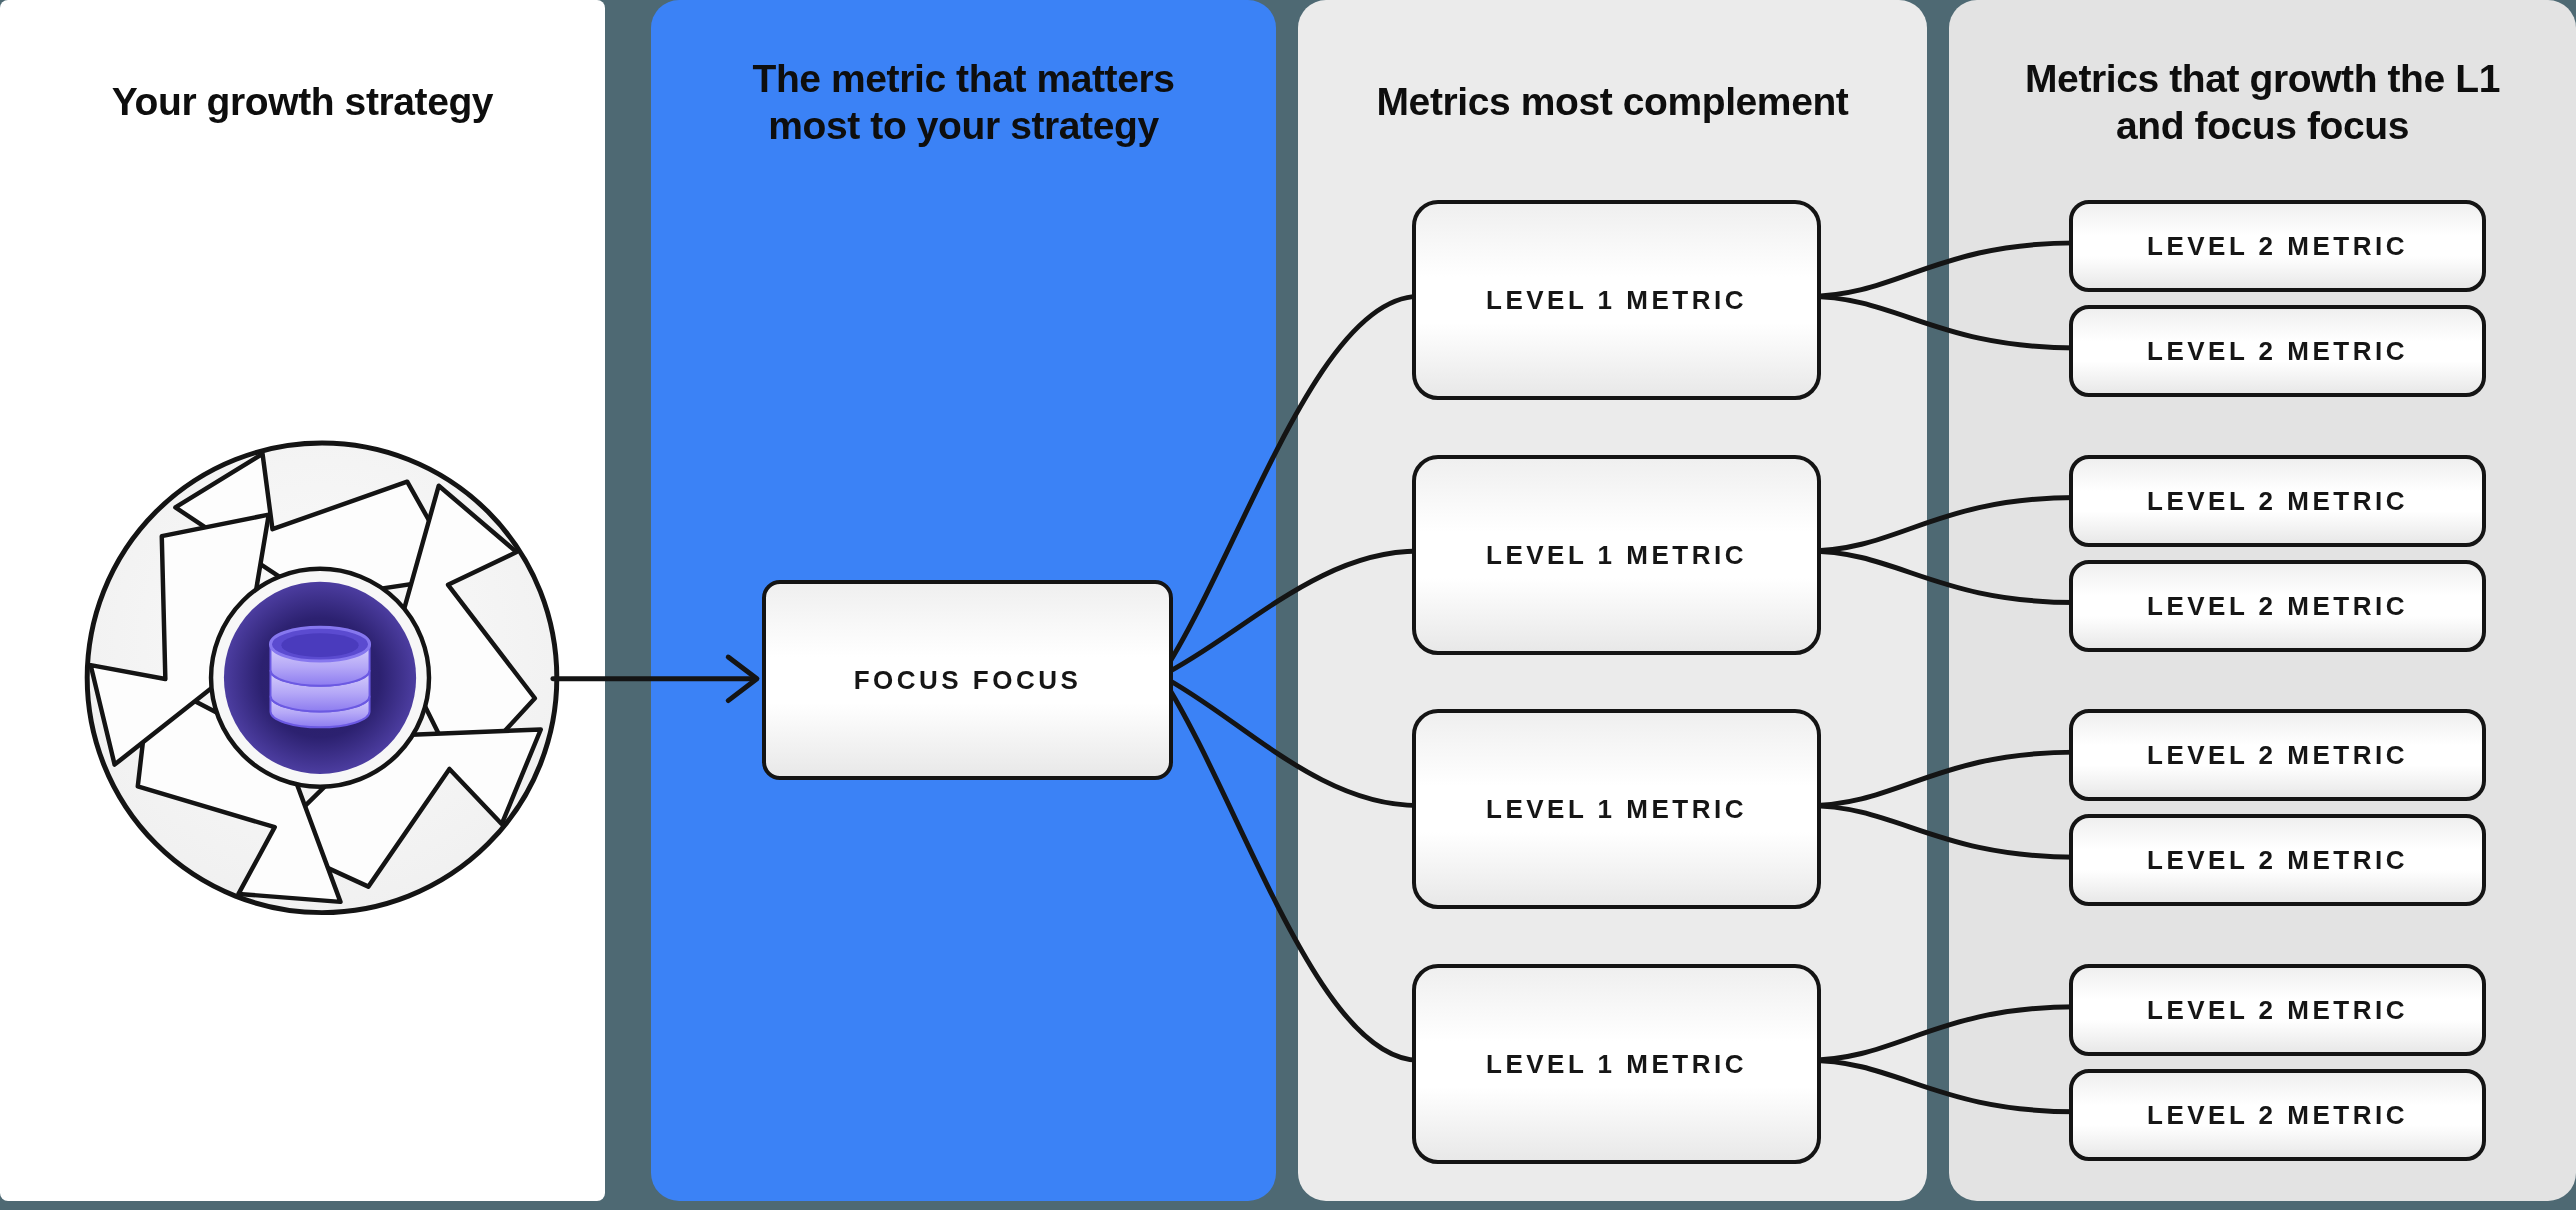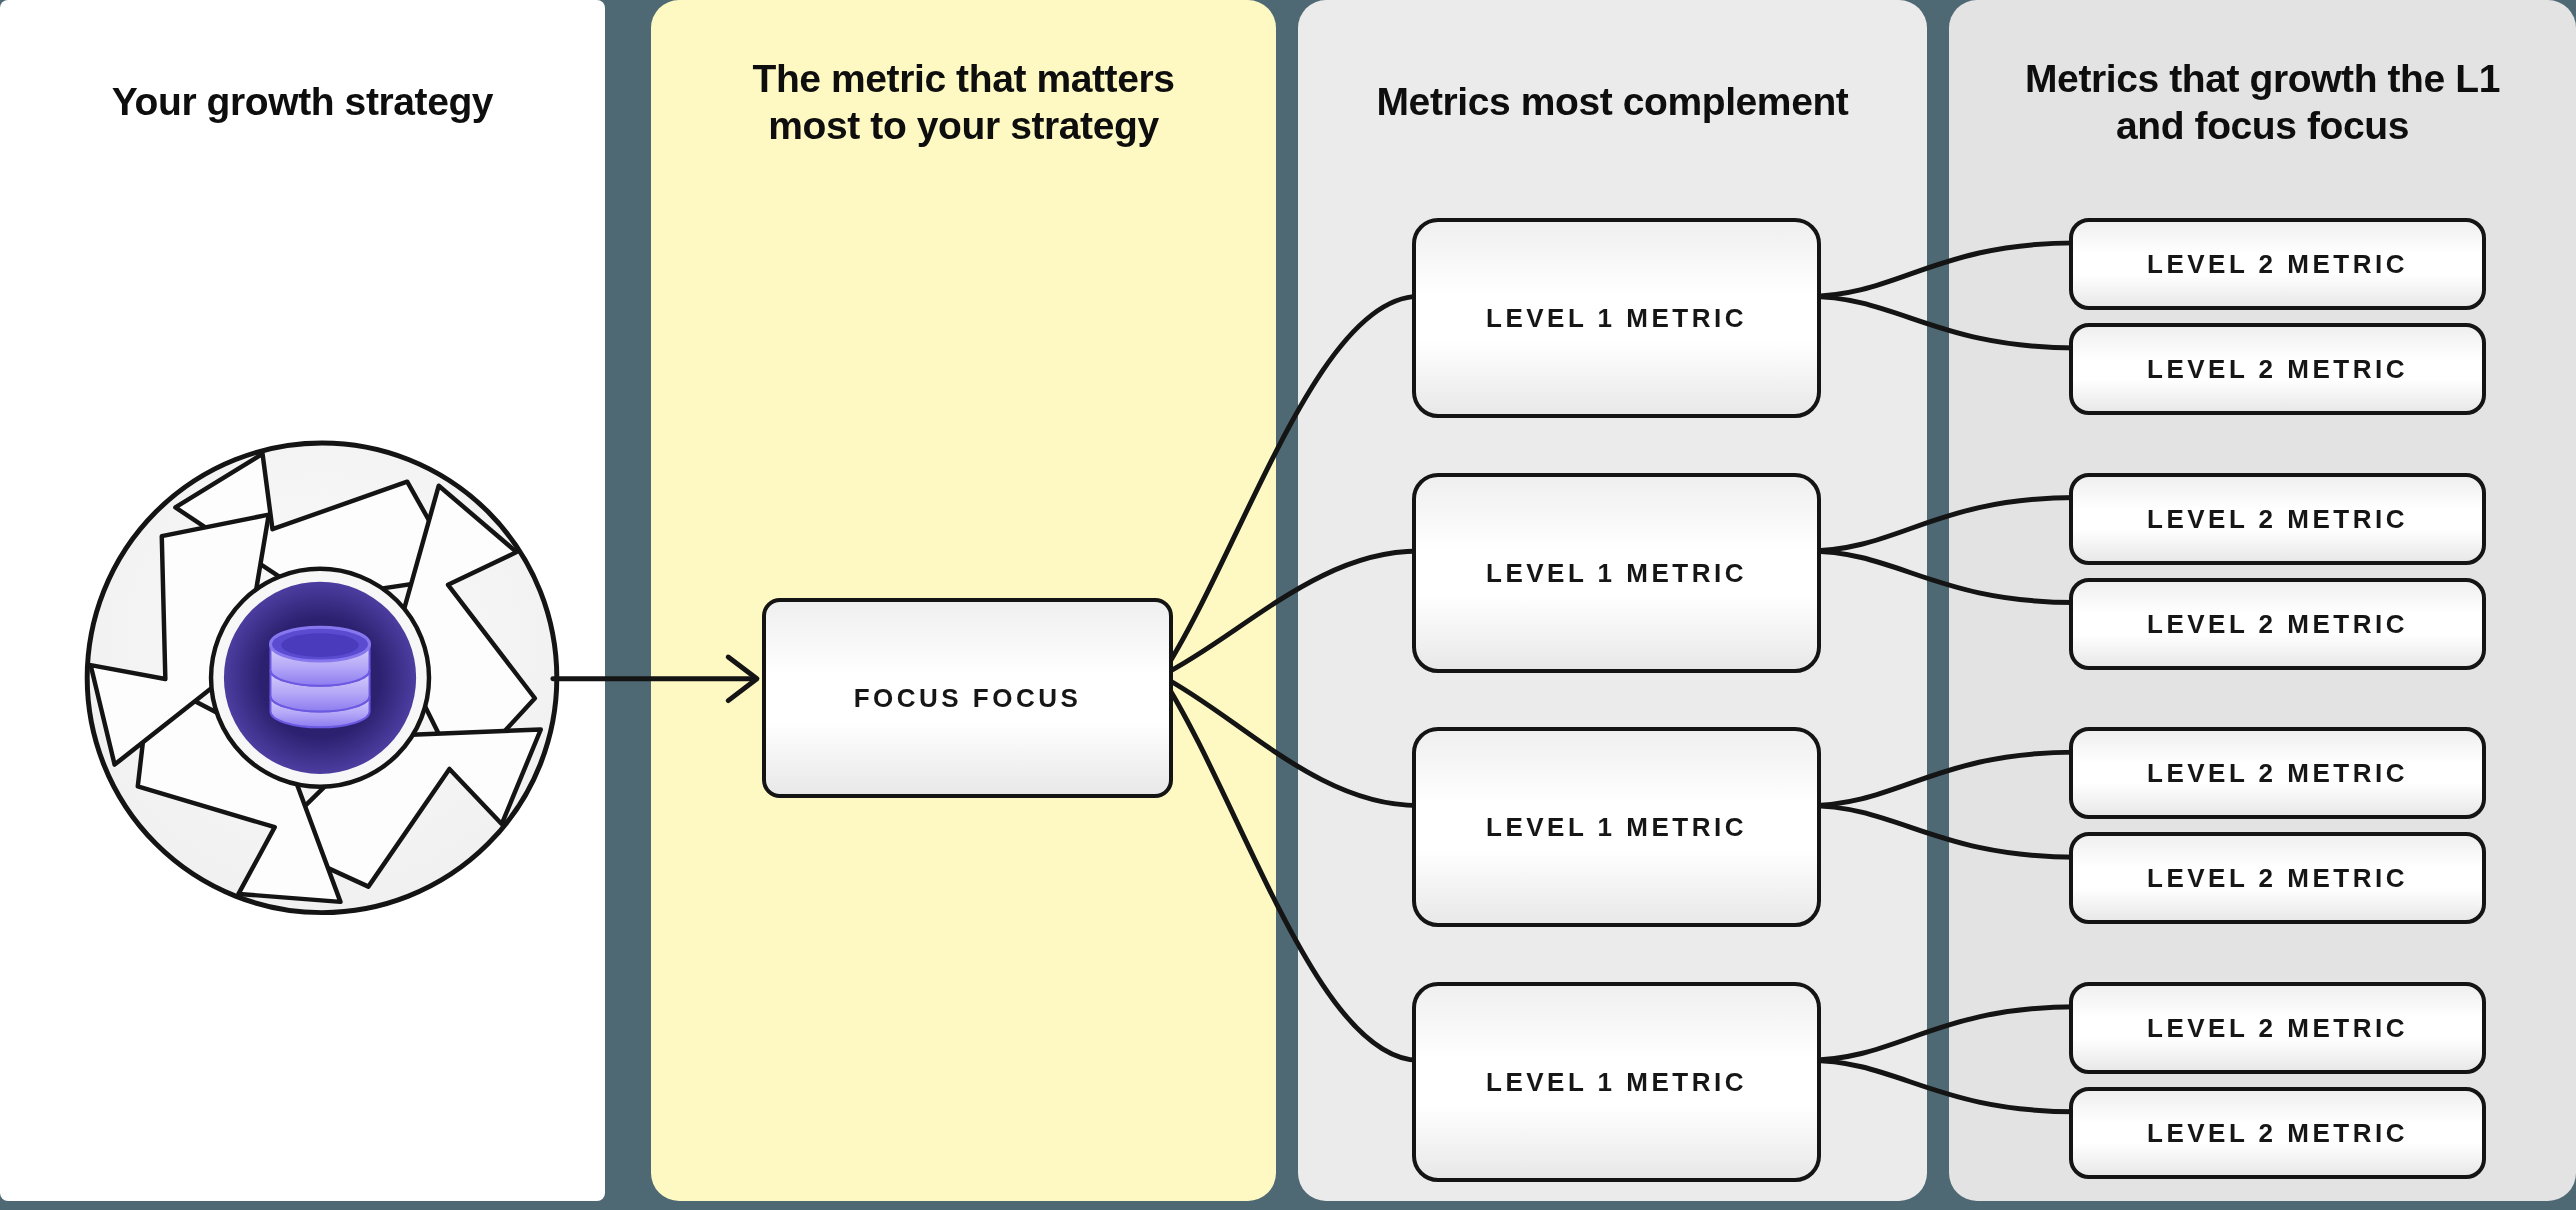--- a/index.html
+++ b/index.html
@@ -17,21 +17,21 @@
   }
   
   .panel {
     position: absolute;
     top: 0;
     height: 1201px;
     border-radius: 28px;
     z-index: 1;
   }
   .panel-1 { left: 0;    width: 605px; background: #ffffff; border-radius: 8px; }
-  .panel-2 { left: 651px; width: 625px; background: #fef9c3; }
+  .panel-2 { left: 651px; width: 625px; background: #3b82f6; }
   .panel-3 { left: 1298px; width: 629px; background: #ebebeb; }
   .panel-4 { left: 1949px; width: 627px; background: #e3e3e3; }
 
   .panel-title {
     position: absolute;
     top: 52px;
     left: 0;
     right: 0;
     height: 99px;
     display: flex;
@@ -62,21 +62,20 @@
     border: 4px solid #141414;
     background: linear-gradient(180deg, #efefef 0%, #ffffff 38%, #ffffff 62%, #e8e8e8 100%);
     display: flex;
     align-items: center;
     justify-content: center;
     color: #161616;
     font-weight: 700;
     font-size: 26px;
     letter-spacing: 3.5px;
     white-space: nowrap;
-    margin-top: 18px;
   }
   .box-focus {
     left: 762px; top: 580px;
     width: 403px; height: 192px;
     border-radius: 18px;
   }
   .box-l1 {
     left: 1412px;
     width: 401px; height: 192px;
     border-radius: 26px;

